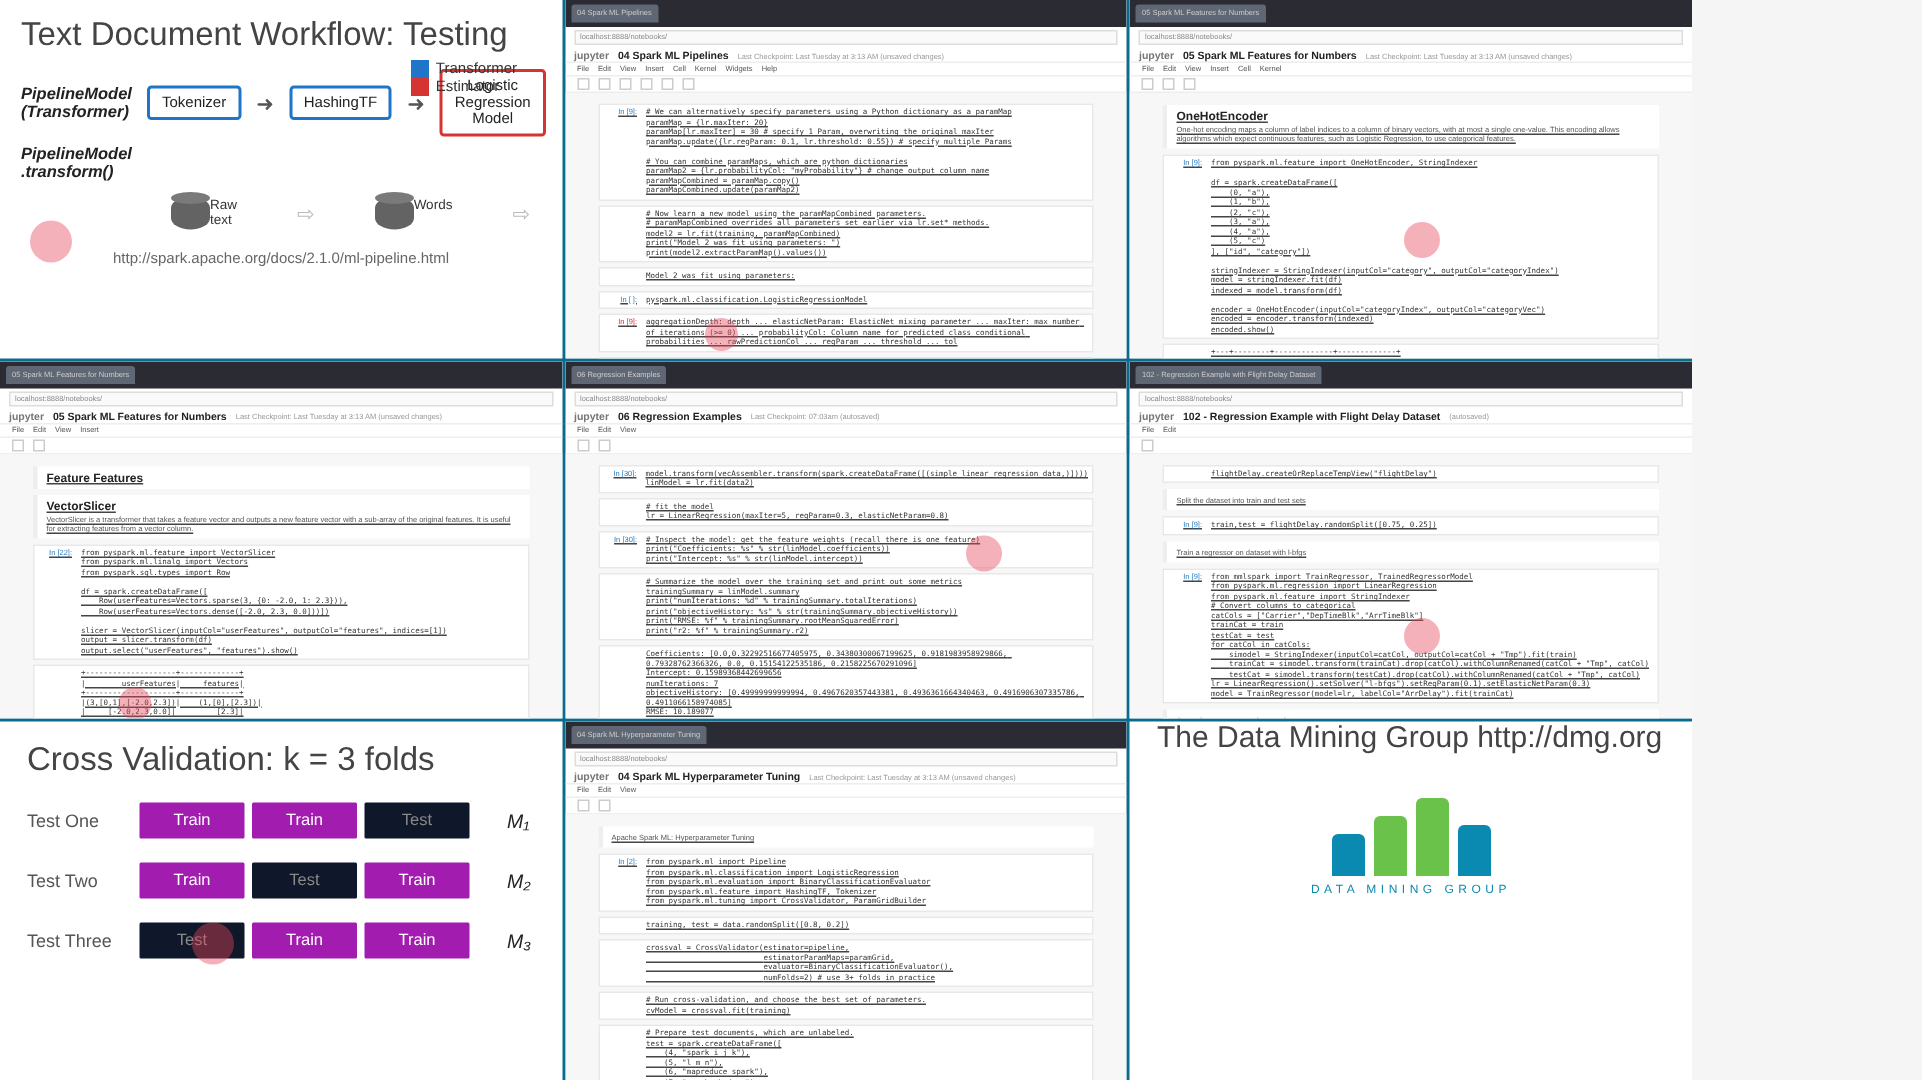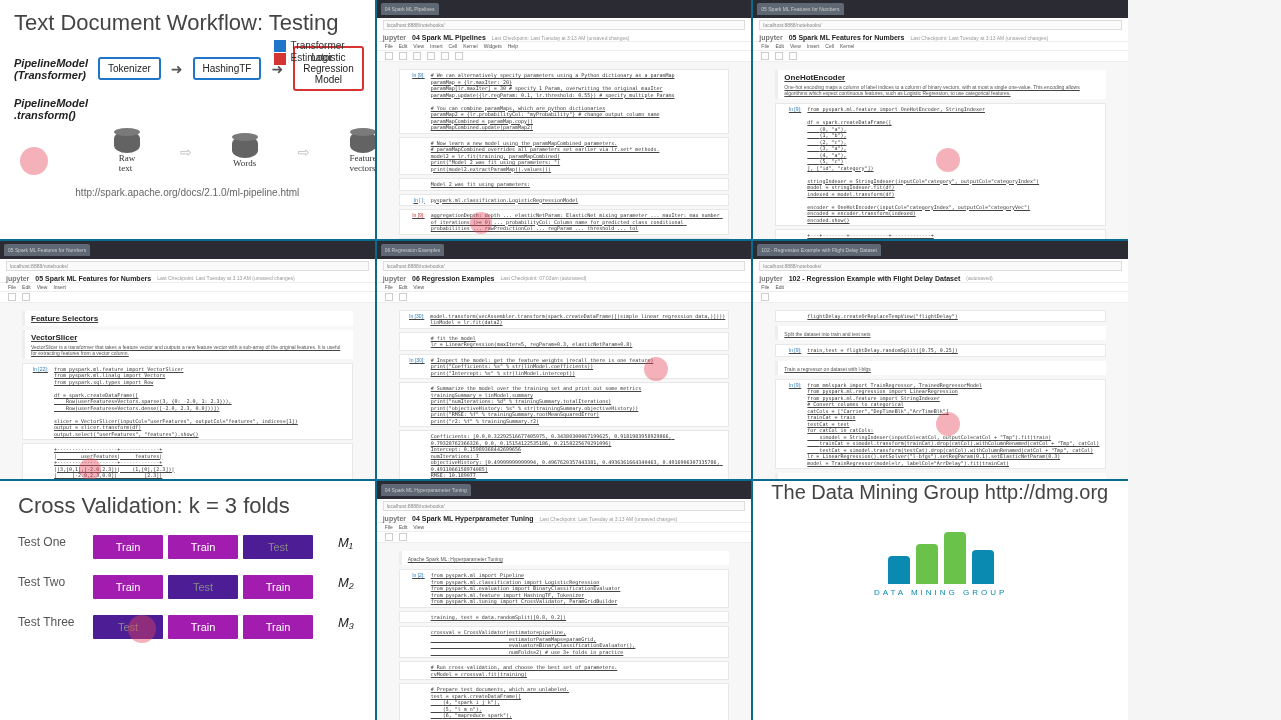--- a/index.html
+++ b/index.html
@@ -39,21 +39,21 @@
     display: flex; align-items: center; gap: 10px; margin-top: 10px;
   }
   .wf-label { width: 95px; font-style: italic; font-weight: 600; font-size: 11px; color: #222; }
   .wf-box {
     border: 2px solid #1f75c7; border-radius: 3px; padding: 4px 8px;
     font-size: 10px; color: #222; text-align: center; background: #fff;
   }
   .wf-box.red { border-color: #d63333; }
   .arrow { font-size: 14px; color: #555; }
   .cyls { display: flex; gap: 40px; margin-left: 100px; margin-top: 10px; align-items: center; }
-  .cyl-col { display: flex; flex-direction: column; align-items: center; font-size: 9px; color: #333; font-family: Liberation Serif, serif; }
+  .cyl-col { display: flex; flex-direction: row; align-items: flex-start; font-size: 9px; color: #333; }
   .cyl {
     width: 26px; height: 22px; background: #636363; border-radius: 50%/35%;
     position: relative;
   }
   .cyl::before {
     content: ""; position: absolute; top: -3px; left: 0; width: 26px; height: 8px;
     background: #7a7a7a; border-radius: 50%;
   }
   .url { text-align: center; font-size: 10px; color: #666; margin-top: 14px; }
   .dot-marker {
@@ -106,28 +106,28 @@
     color: #333; padding: 2px 3px; white-space: pre-wrap; line-height: 1.3;
   }
   .mdcell {
     background: #fff; border-left: 3px solid #eee; padding: 3px 6px; margin: 4px 0;
   }
   .mdcell h4 { font-size: 8px; font-weight: 700; color: #222; }
   .mdcell p  { font-size: 5px; color: #555; margin-top: 2px; }
   
   .t7 { padding: 12px 18px; }
   .t7 .title { font-size: 22px; font-weight: 300; color: #444; margin-bottom: 14px; }
-  .cv-row { display: flex; align-items: flex-start; gap: 5px; margin: 16px 0; }
+  .cv-row { display: flex; align-items: center; gap: 5px; margin: 16px 0; }
   .cv-lbl { width: 70px; font-size: 12px; color: #555; }
   .fold {
     width: 70px; height: 24px; display: flex; align-items: center; justify-content: center;
     font-size: 11px; color: #fff; border-radius: 1px;
   }
   .fold.train { background: #a21caf; }
-  .fold.test  { background: #4c1d95; color: #888; }
+  .fold.test  { background: #0f172a; color: #888; }
   .mname { font-style: italic; font-size: 13px; color: #222; margin-left: 20px; }
   
   .t9 { padding: 0 18px; }
   .t9 .title { font-size: 20px; font-weight: 300; color: #444; margin-bottom: 10px; }
   .t9 ul { list-style: disc; margin-left: 18px; font-size: 14px; color: #555; font-weight: 300; }
   .t9 li { margin: 3px 0; }
   .dmg-logo {
     display: flex; justify-content: center; align-items: flex-end; gap: 6px;
     margin-top: 28px;
   }
@@ -342,21 +342,21 @@
         <span>Edit</span>
         <span>View</span>
         <span>Insert</span>
       </div>
     <div class="jtoolbar">
         <span></span>
         <span></span>
       </div>
     <div class="nb-body">
       <div class="mdcell">
-          <h4>Feature Selectors</h4>
+          <h4>Feature Features</h4>
         </div>
       <div class="mdcell">
           <h4>VectorSlicer</h4>
           <p>VectorSlicer is a transformer that takes a feature vector and outputs a new feature vector with a sub-array of the original features. It is useful for extracting features from a vector column.</p>
         </div>
       <div class="cell">
           <div class="inlbl">In [22]:</div>
           <div class="code">from pyspark.ml.feature import VectorSlicer
 from pyspark.ml.linalg import Vectors
 from pyspark.sql.types import Row

